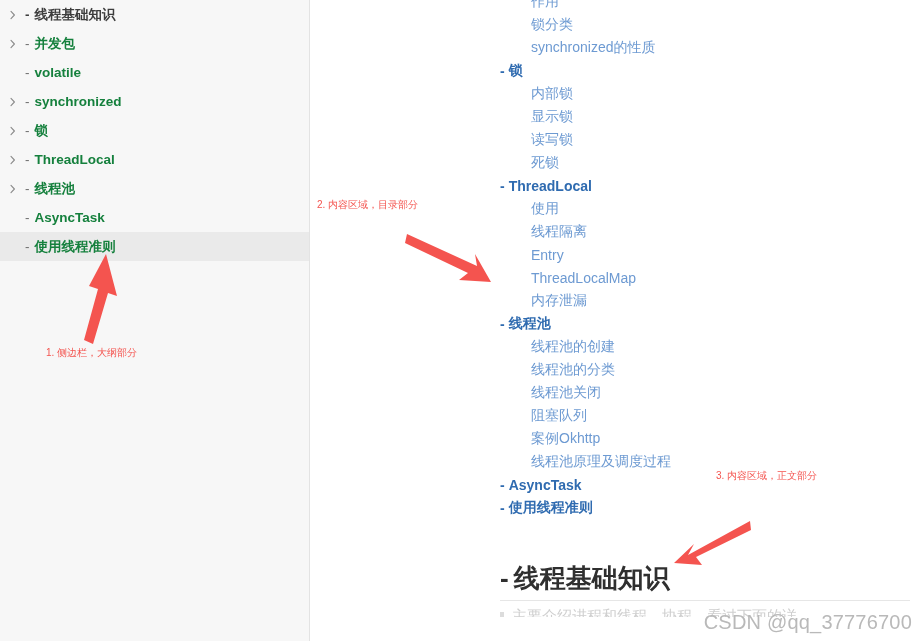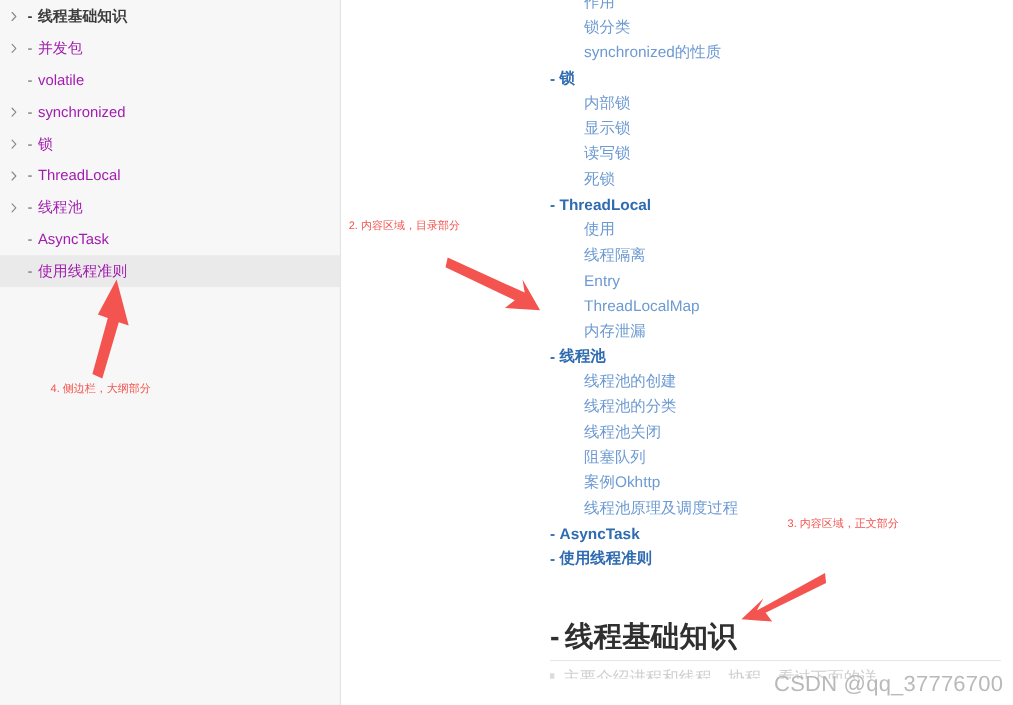--- a/index.html
+++ b/index.html
@@ -32,21 +32,21 @@
     position:absolute;left:8px;top:50%;transform:translateY(-50%);
     width:10px;height:10px;
   }
   .side-chev svg{display:block;}
   .side-dash{
     margin-left:25px;
     color:#6d6d6d;
     font-size:13.5px;
     padding-right:5px;
   }
-  .side-label{color:#a21caf;}
+  .side-label{color:#15803d;font-weight:bold;}
   .side-item.bold .side-label,.side-item.bold .side-dash{font-weight:bold;color:#3d3d3d;}
 
   
   #toc{
     position:absolute;left:500px;top:-10px;
     width:330px;
   }
   .toc-row{
     height:23px;
     display:flex;align-items:center;
@@ -272,21 +272,21 @@
     <span class="dash">-</span><span>线程基础知识</span>
   </div>
   <div id="article-rule"></div>
   <div id="article-para">
     <span class="bar"></span><span>主要介绍进程和线程，协程，看过下面的详...</span>
   </div>
 </div>
 
 <div id="watermark">CSDN @qq_37776700</div>
 
-<div class="anno-label" id="anno1">4. 侧边栏，大纲部分</div>
+<div class="anno-label" id="anno1">1. 侧边栏，大纲部分</div>
 <div class="anno-label" id="anno2">2. 内容区域，目录部分</div>
 <div class="anno-label" id="anno3">3. 内容区域，正文部分</div>
 
 <div class="anno-arrow" style="left:60px;top:252px;">
   <svg width="70" height="95" viewBox="0 0 70 95">
     <path d="M46,2 L57,44 L48,41 L33,92 L24,88 L38,37 L29,34 Z" fill="#f4544f"></path>
   </svg>
 </div>
 
 <div class="anno-arrow" style="left:405px;top:232px;">

